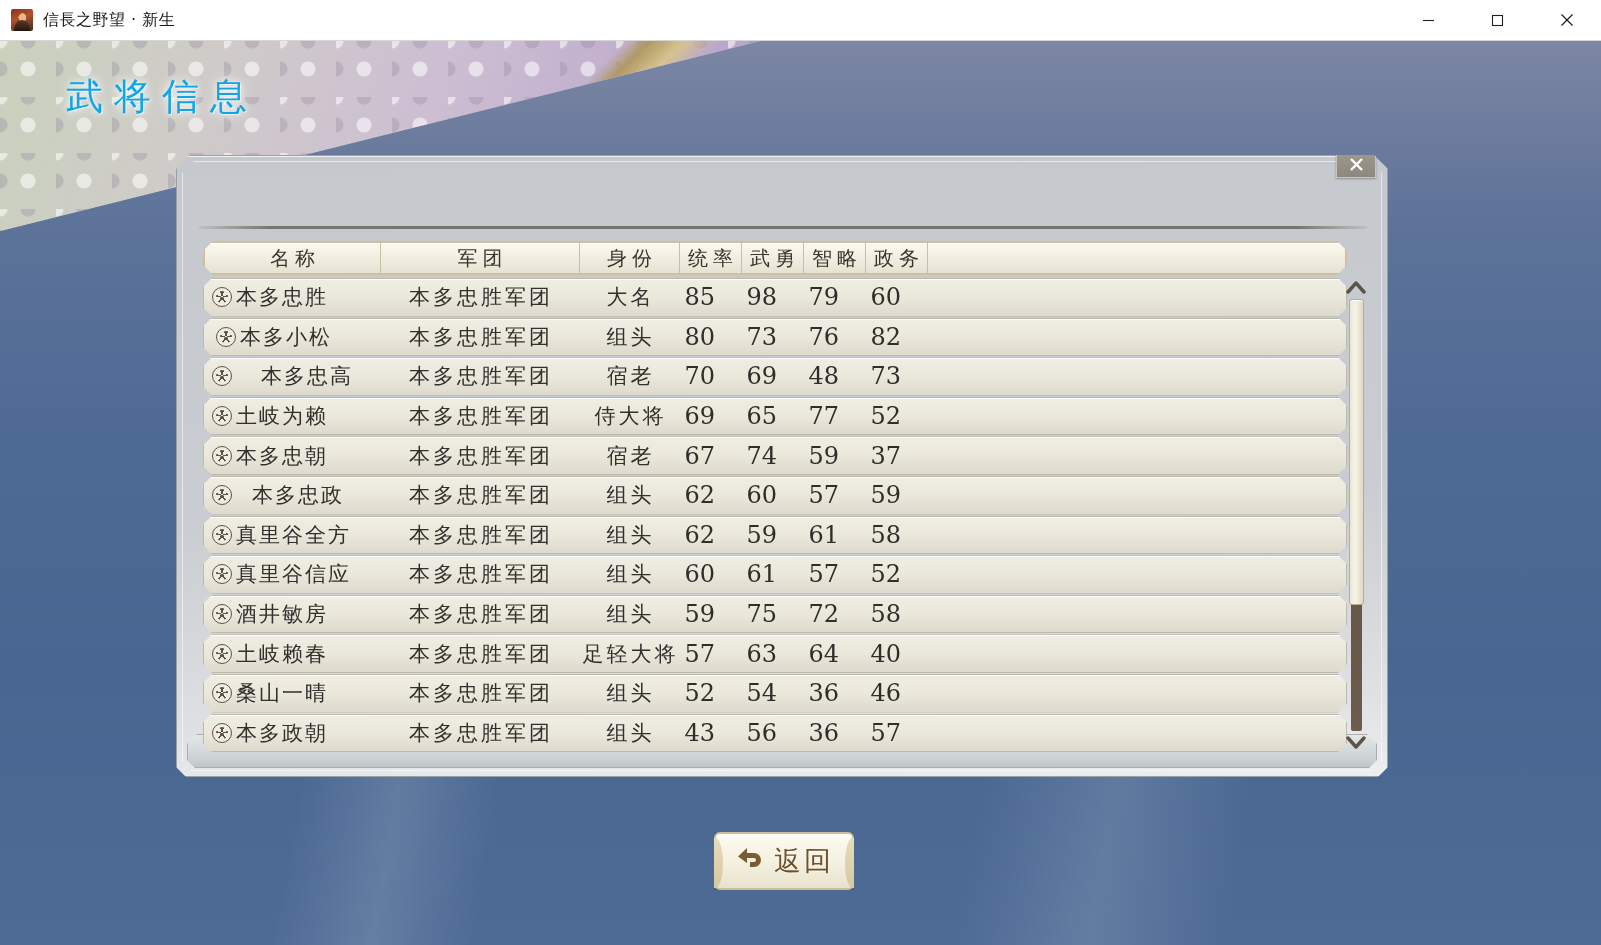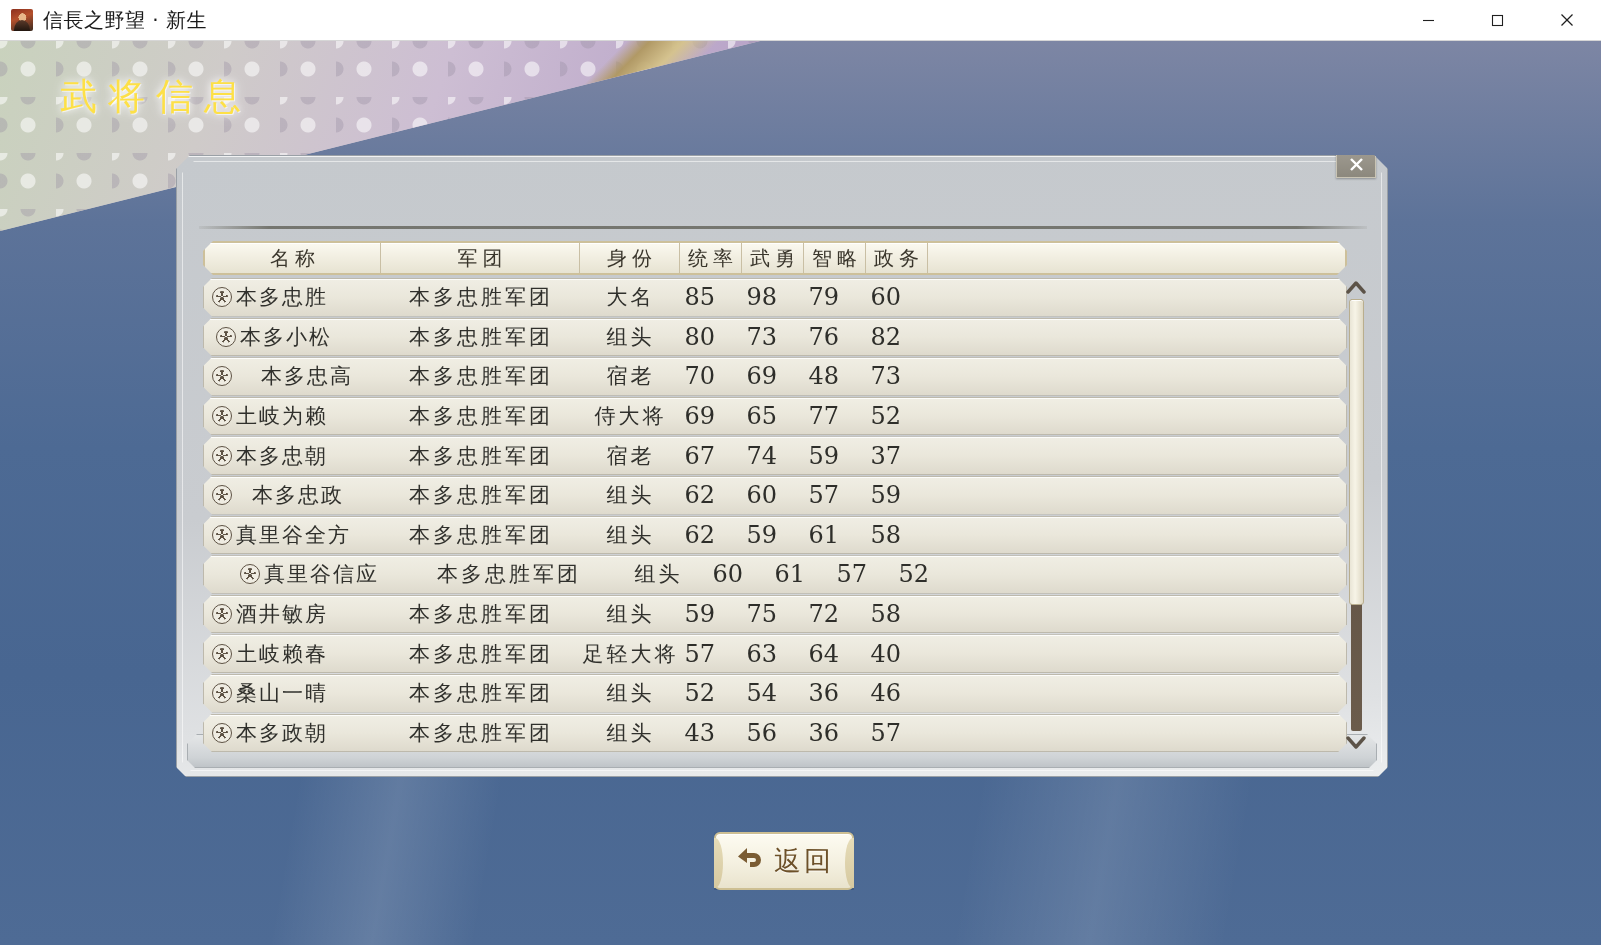--- a/index.html
+++ b/index.html
@@ -26,21 +26,21 @@
       linear-gradient(160deg, #8c2f1d 0%, #b4502c 40%, #3a2a20 100%);
     position: relative; overflow: hidden; flex: none;
   }
   #app-icon::after{
     content:""; position:absolute; left:3px; top:11px; width:16px; height:11px;
     background: linear-gradient(180deg,#5b3a2a,#22160f);
     border-radius: 50% 50% 0 0 / 90% 90% 0 0;
   }
   #app-title {
     font-family: "DejaVu Sans", "Liberation Sans", sans-serif;
-    font-size: 20px; color: #1a1a1a; letter-spacing: .5px;
+    font-size: 16px; color: #1a1a1a; letter-spacing: .5px;
   }
   .win-btns { margin-left: auto; display: flex; height: 41px; }
   .win-btn {
     width: 69px; height: 41px; display: flex; align-items: center; justify-content: center;
     color: #202020;
   }
   .win-btn svg { display:block; }
 
   
   #wallpaper {
@@ -84,22 +84,22 @@
       radial-gradient(circle at 0 28px, rgba(150,140,160,.35) 7px, transparent 8px),
       linear-gradient(110deg, #c9d2bd 0%, #cfcbc9 28%, #cdbed3 55%, #b49ec6 100%);
     background-size: 56px 56px, 56px 56px, 56px 56px, 56px 56px, 100% 100%;
   }
   #header-banner .gold-edge {
     position: absolute; left: -40px; top: 0; width: 900px; height: 250px;
     background: linear-gradient(135deg, rgba(160,140,90,0) 58%, rgba(176,152,96,.95) 60%, rgba(214,196,140,.95) 63%, rgba(176,152,96,0) 66%);
     transform: rotate(0deg);
   }
   #page-title {
-    position: absolute; left: 60px; top: 72px; z-index: 8;
-    font-size: 37px; letter-spacing: 11px; color: #fde047;
+    position: absolute; left: 66px; top: 72px; z-index: 8;
+    font-size: 37px; letter-spacing: 11px; color: #0ea5e9;
     font-family: "DejaVu Serif", "Liberation Serif", serif;
     text-shadow: 0 0 7px rgba(255,255,255,.95), 0 0 14px rgba(255,255,255,.8), 1px 1px 0 rgba(255,255,255,.6);
   }
 
   
   #panel {
     position: absolute; left: 176px; top: 155px; width: 1212px; height: 622px;
     z-index: 10;
     background: linear-gradient(178deg, #c5c9cd 0%, #c9ccd0 55%, #dfe1e3 88%, #eceeef 100%);
     border: 1px solid #9aa0a6;
@@ -411,21 +411,21 @@
           <span>真里谷全方</span>
         </div>
         <div class="cell center" style="width: 199px;">本多忠胜军团</div>
         <div class="cell center" style="width: 100px;">组头</div>
         <div class="cell num" style="width: 62px;">62</div>
         <div class="cell num" style="width: 62px;">59</div>
         <div class="cell num" style="width: 62px;">61</div>
         <div class="cell num" style="width: 62px;">58</div>
       </div>
       <div class="row">
-        <div class="cell name" style="width: 176px; margin-left: 28px;">
+        <div class="cell name" style="width: 176px;">
           <span class="crest"></span>
           <span>真里谷信应</span>
         </div>
         <div class="cell center" style="width: 199px;">本多忠胜军团</div>
         <div class="cell center" style="width: 100px;">组头</div>
         <div class="cell num" style="width: 62px;">60</div>
         <div class="cell num" style="width: 62px;">61</div>
         <div class="cell num" style="width: 62px;">57</div>
         <div class="cell num" style="width: 62px;">52</div>
       </div>

